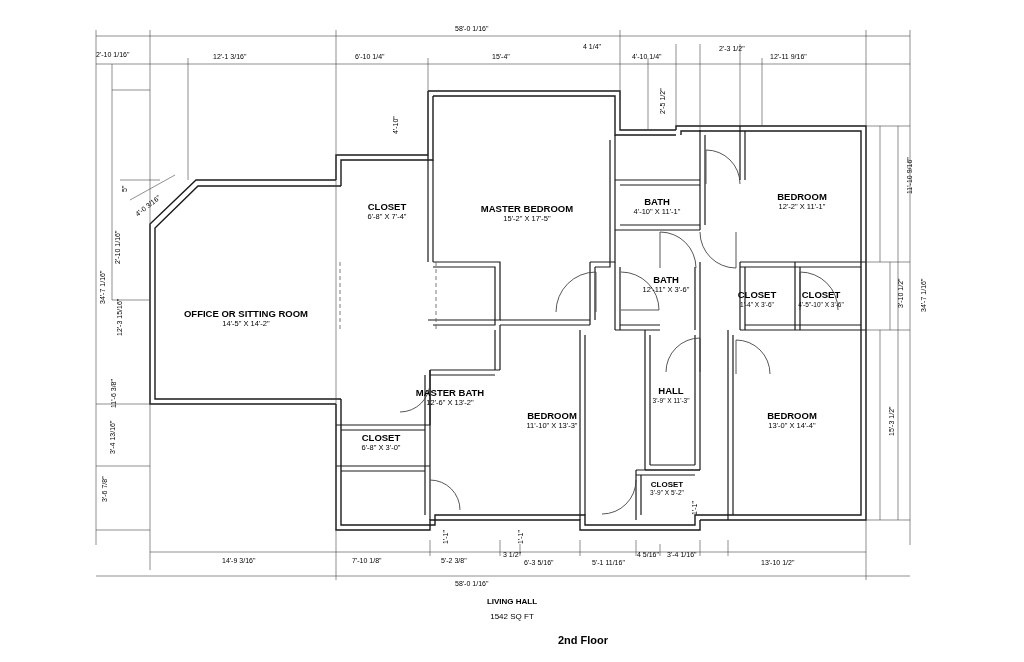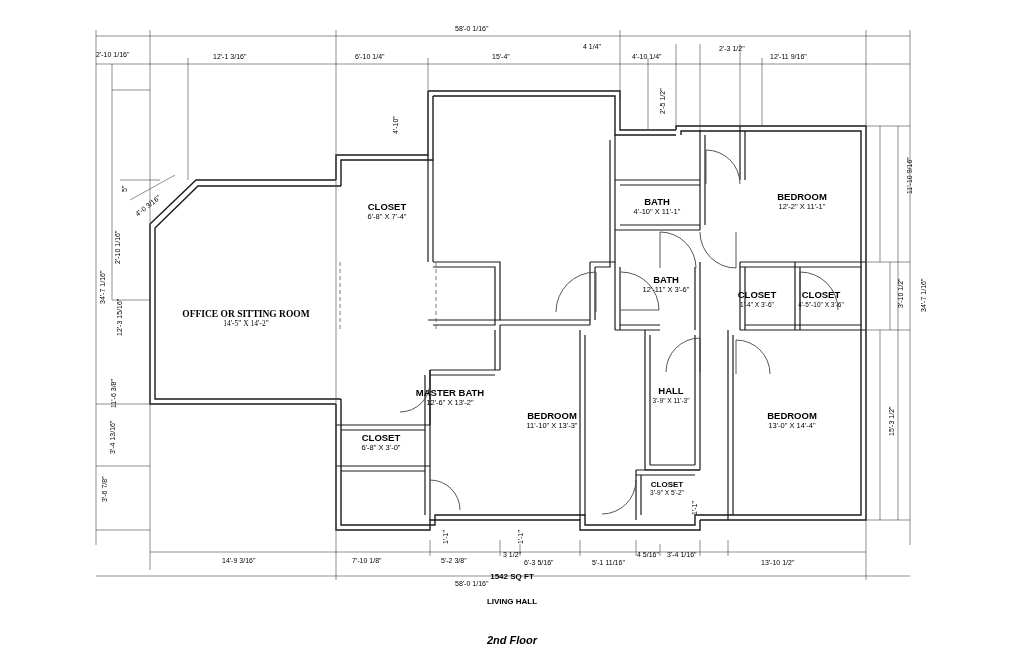--- a/index.html
+++ b/index.html
@@ -194,29 +194,33 @@
     <path d="M 898 126 L 898 520"></path>
     <path d="M 880 330 L 880 520"></path>
     <path d="M 890 262 L 890 330"></path>
   </g>
 </svg>
 
 <div class="lbl" style="left:345px;top:202px;width:84px;">
   <div class="rname">CLOSET</div>
   <div class="rdim">6'-8" X 7'-4"</div>
 </div>
+<div class="lbl" style="left:447px;top:204px;width:160px;">
+  <div class="rname">MASTER BEDROOM</div>
+  <div class="rdim">15'-2" X 17'-5"</div>
+</div>
 <div class="lbl" style="left:615px;top:197px;width:84px;">
   <div class="rname">BATH</div>
   <div class="rdim">4'-10" X 11'-1"</div>
 </div>
 <div class="lbl" style="left:740px;top:192px;width:124px;">
   <div class="rname">BEDROOM</div>
   <div class="rdim">12'-2" X 11'-1"</div>
 </div>
-<div class="lbl" style="left:156px;top:309px;width:180px;font-family:Liberation Serif, serif;">
+<div class="lbl" style="left:156px;top:309px;width:180px;">
   <div class="rname">OFFICE OR SITTING ROOM</div>
   <div class="rdim">14'-5" X 14'-2"</div>
 </div>
 <div class="lbl" style="left:618px;top:275px;width:96px;">
   <div class="rname">BATH</div>
   <div class="rdim">12'-11" X 3'-6"</div>
 </div>
 <div class="lbl" style="left:726px;top:290px;width:62px;">
   <div class="rname">CLOSET</div>
   <div class="rdim" style="font-size:6.5px;">1'-4" X 3'-6"</div>
@@ -284,16 +288,16 @@
 <div class="dim" style="left:592px;top:559px;">5'-1 11/16"</div>
 <div class="dim" style="left:637px;top:551px;">4 5/16"</div>
 <div class="dim" style="left:667px;top:551px;">3'-4 1/16"</div>
 <div class="dim" style="left:761px;top:559px;">13'-10 1/2"</div>
 <div class="dim" style="left:455px;top:580px;">58'-0 1/16"</div>
 <div class="dimv" style="left:438px;top:524px;transform:rotate(-90deg) translate(-20px,4px);">1'-1"</div>
 <div class="dimv" style="left:513px;top:524px;transform:rotate(-90deg) translate(-20px,4px);">1'-1"</div>
 <div class="dimv" style="left:687px;top:497px;transform:rotate(-90deg) translate(-18px,4px);">1'-1"</div>
 
 <div class="area" style="left:432px;top:597px;width:160px;">LIVING HALL</div>
-<div class="area" style="left:432px;top:572px;width:160px;font-weight:bold;">1542 SQ FT</div>
-<div class="title" style="left:432px;top:634px;width:160px;text-align:center;font-style:italic;">2nd Floor</div>
+<div class="area" style="left:432px;top:612px;width:160px;font-weight:normal;">1542 SQ FT</div>
+<div class="title" style="left:448px;top:634px;width:160px;text-align:right;">2nd Floor</div>
 
 </div>
 
 </body></html>

